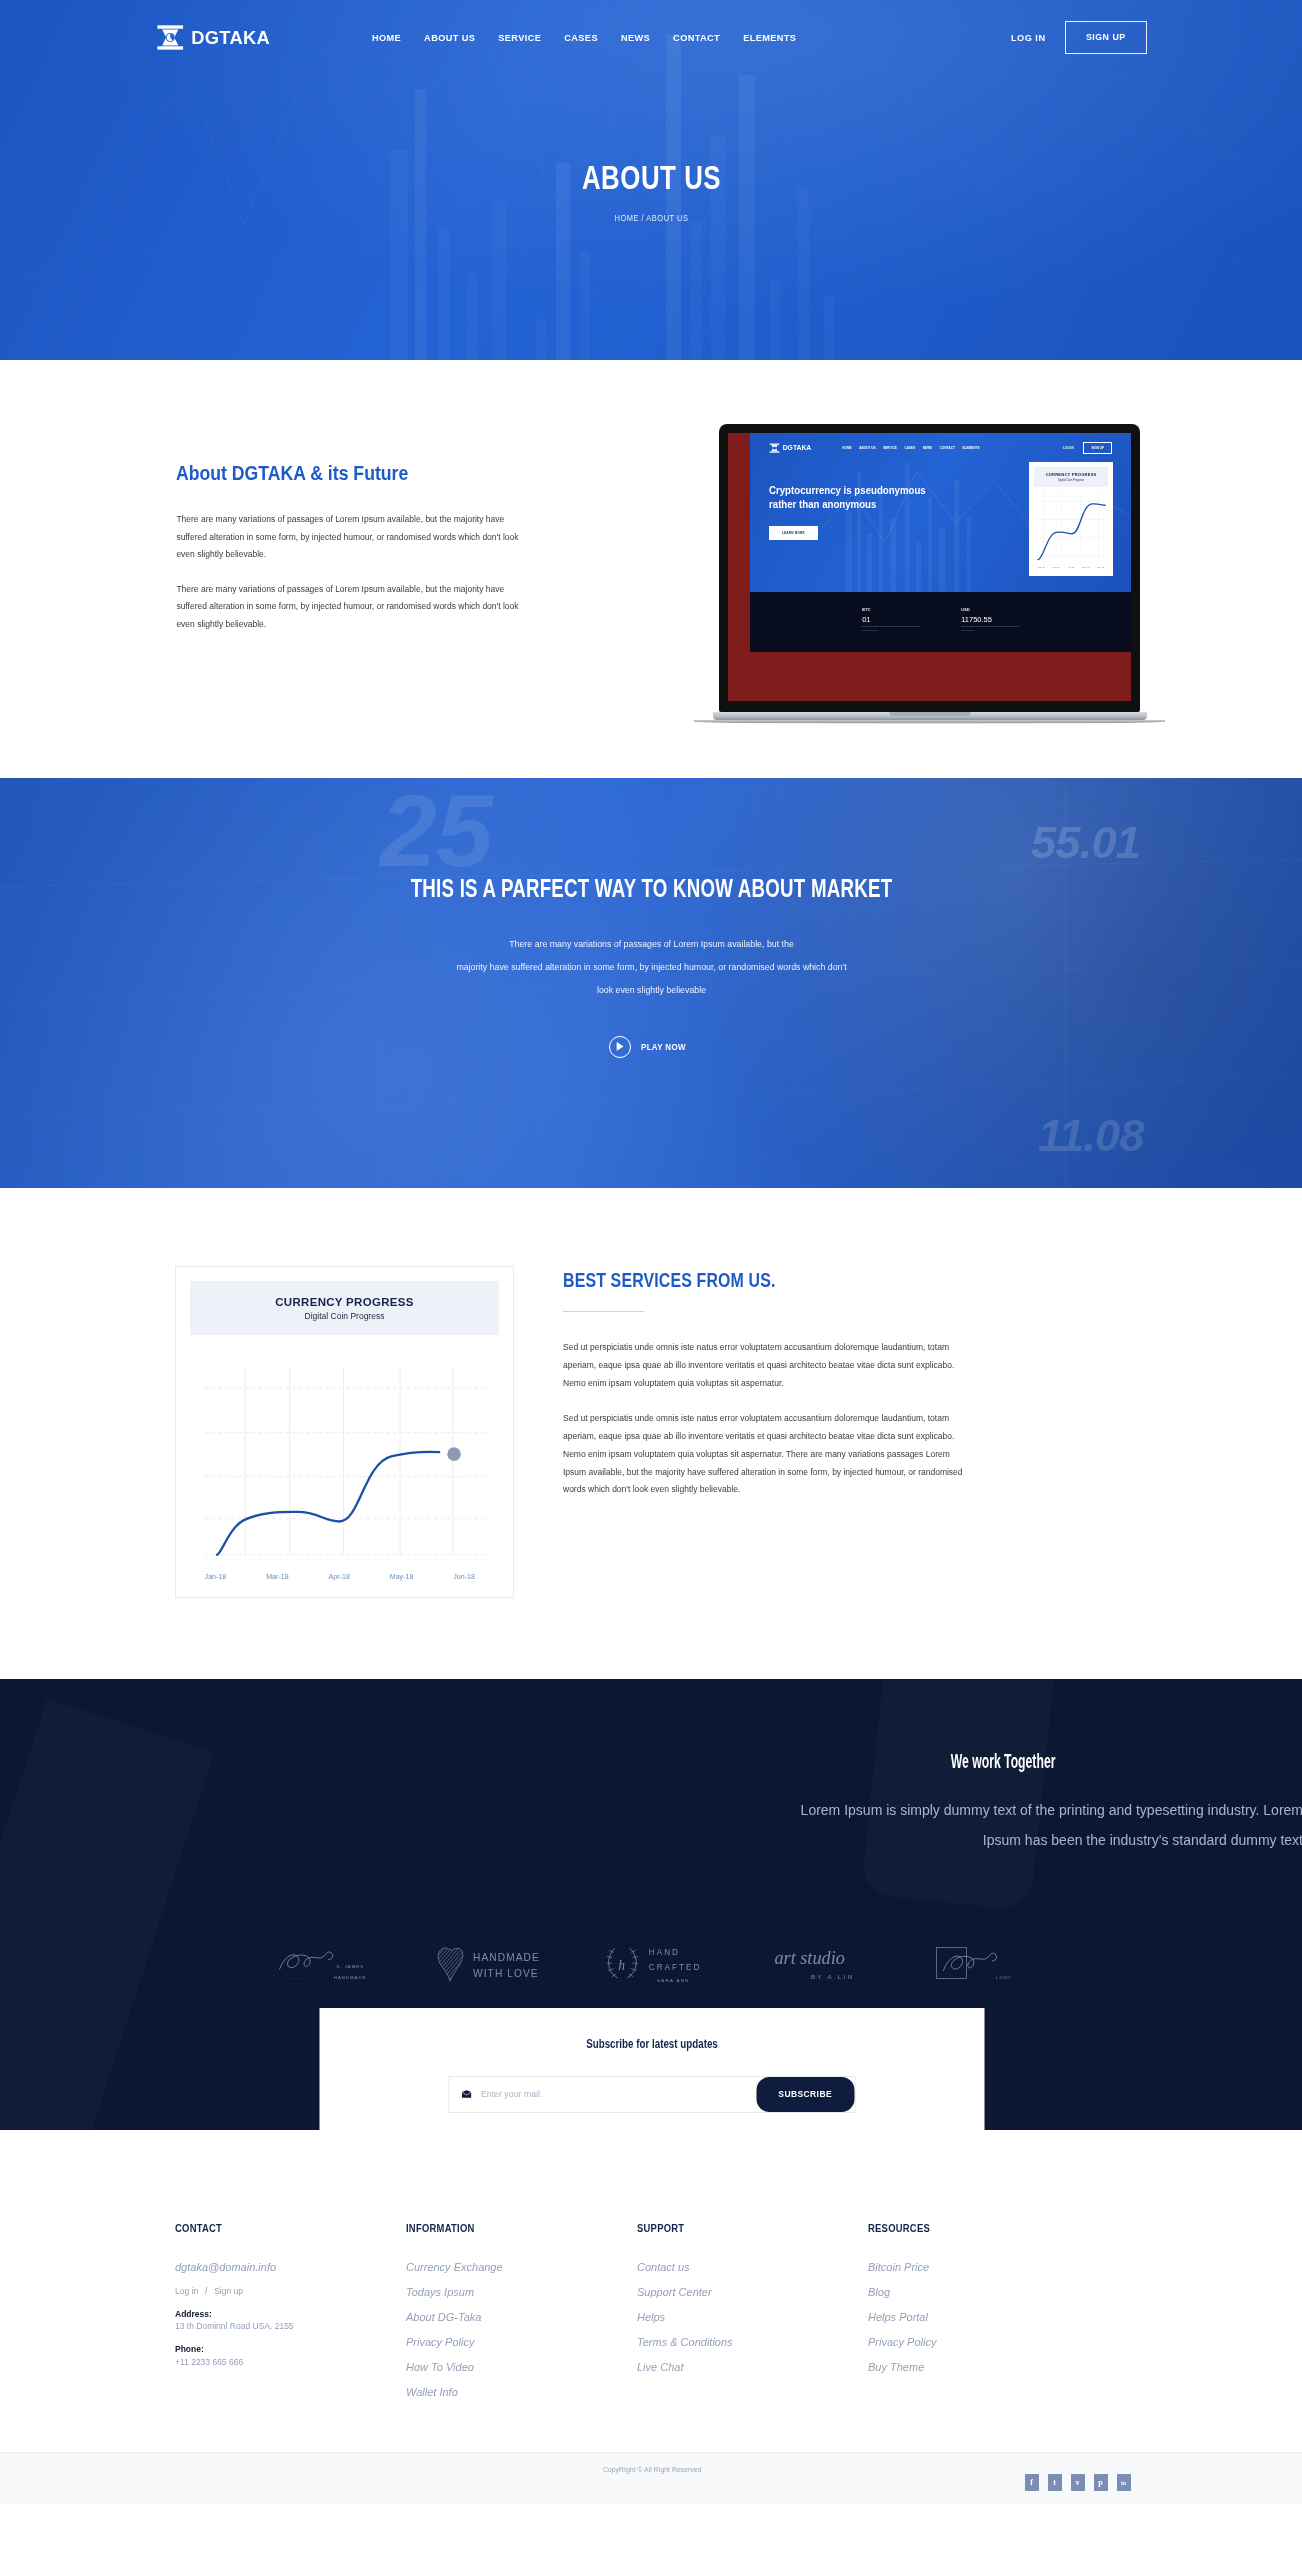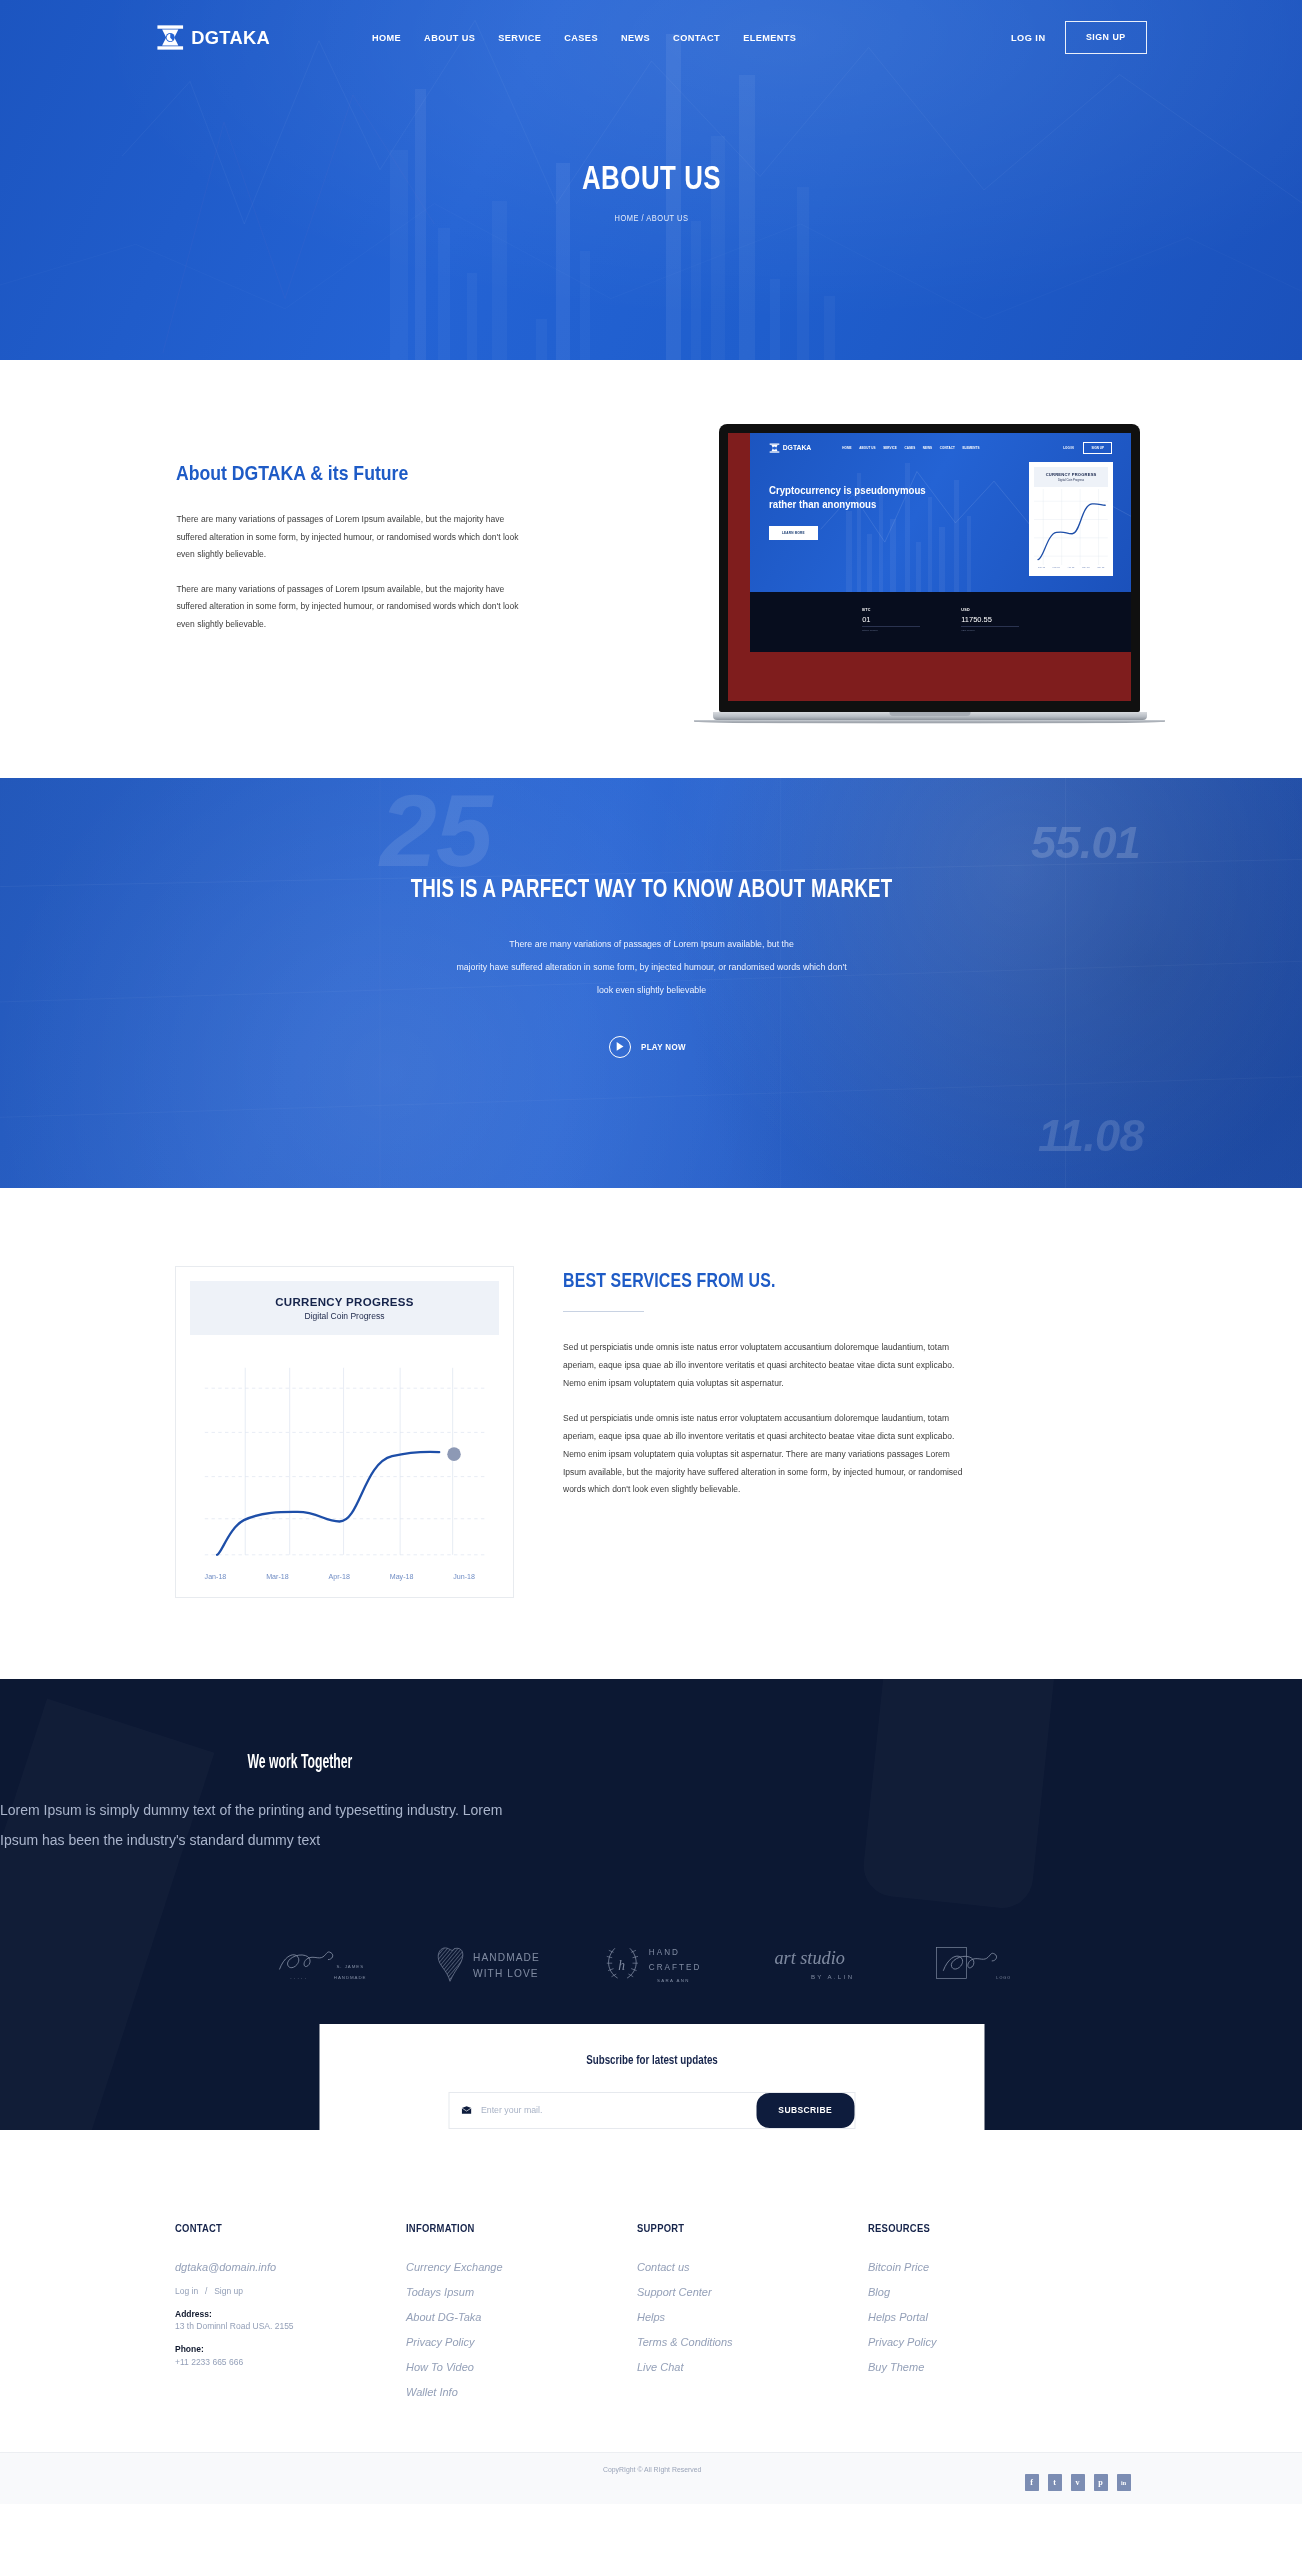--- a/index.html
+++ b/index.html
@@ -216,36 +216,36 @@
     white-space:nowrap;
   }
   .srv-rule { width:81px; height:0.7px; background:#c8d2e2; margin:19px 0 27px; }
   .srv-p { color:#3c3c3c; font-size:8.5px; line-height:2.1; margin-bottom:17.6px; max-width:407px; }
 
   
   .partners {
     position:relative; background:#0c1833; padding:71px 0 0; overflow:hidden;
   }
   .pt-shape { position:absolute; background:rgba(255,255,255,.022); }
-  .pt-inner { position:relative; z-index:3; text-align:left; }
+  .pt-inner { position:relative; z-index:3; text-align:right; }
   .pt-title {
     color:#fff; font-size:19.7px; font-weight:bold;
     transform:scaleX(.62); transform-origin:center;
   }
   .pt-p { color:#aab5cc; font-size:14px; line-height:2.1; margin-top:23px; }
   .pt-logos {
     position:relative; z-index:3;
     display:flex; justify-content:center; align-items:center; gap:47px;
     margin-top:85px; padding-bottom:20.4px;
   }
   .pt-logo { opacity:.62; }
 
   .subscribe-zone { position:relative; z-index:5; height:122px; }
   .subscribe-card {
-    position:absolute; left:50%; transform:translateX(-50%); top:16px;
+    position:absolute; left:50%; transform:translateX(-50%); top:0;
     width:665px; background:#fff; padding:28.5px 0 38px; text-align:center;
     box-shadow:0 0.7px 2px rgba(0,0,0,.06);
   }
   .sub-title {
     font-size:13.6px; font-weight:bold; color:#16244b;
     transform:scaleX(.72); transform-origin:center;
   }
   .sub-form {
     margin:24.4px auto 0; width:407px; height:37px;
     border:0.7px solid #e6e9ee; display:flex; align-items:center;

